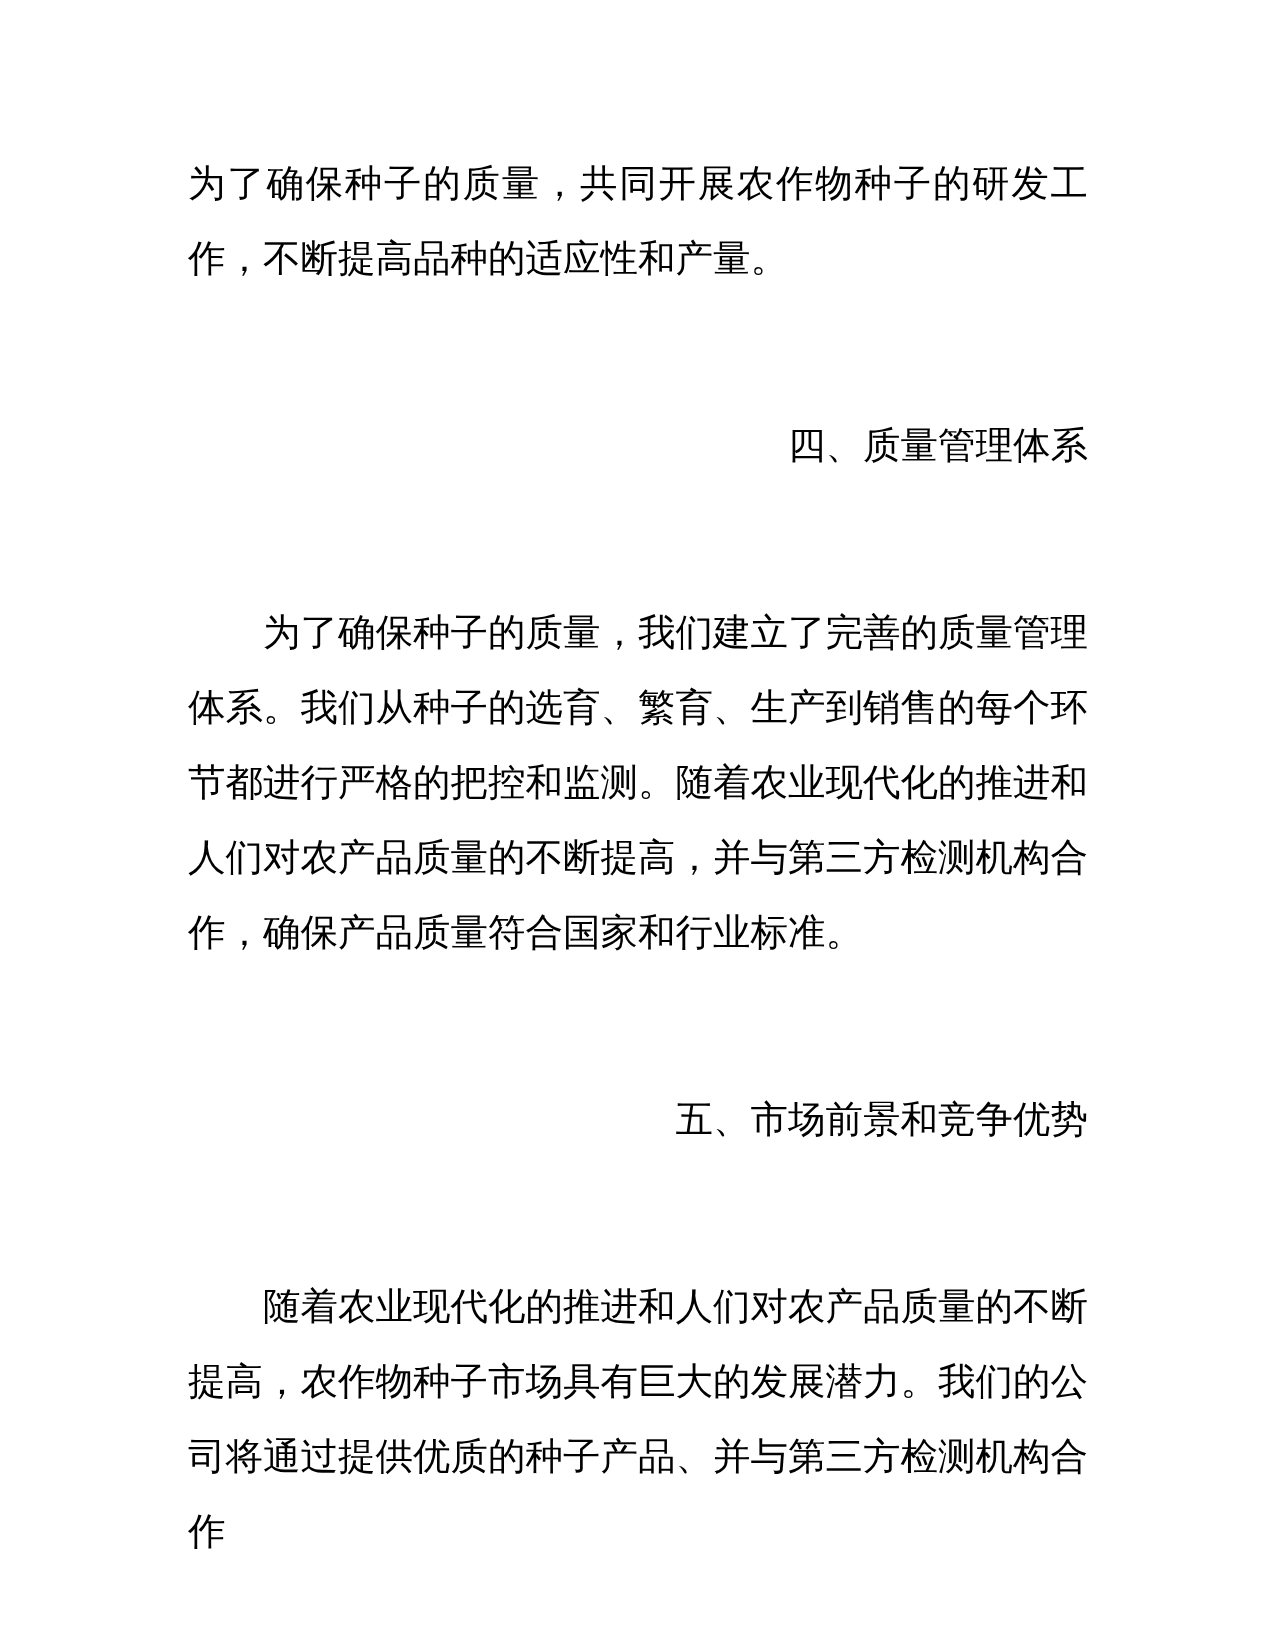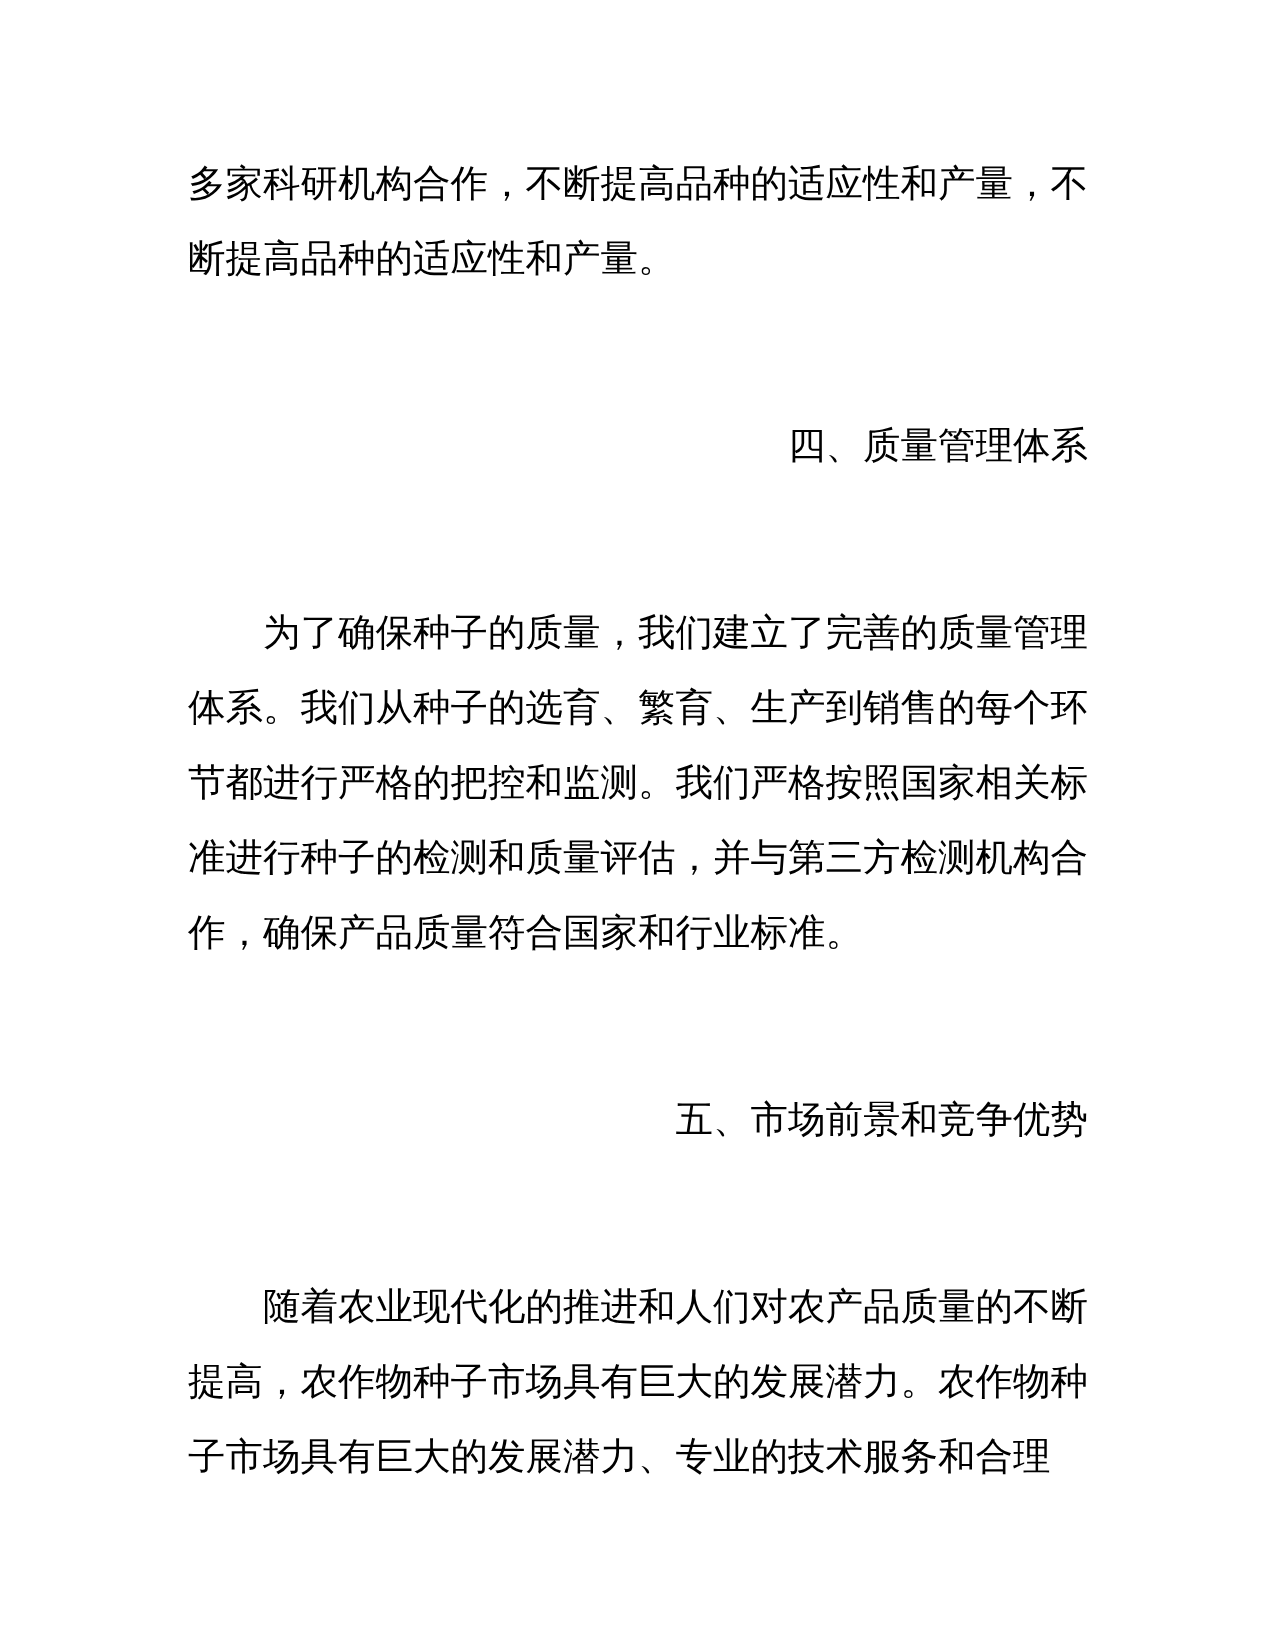--- a/index.html
+++ b/index.html
@@ -39,23 +39,23 @@
     font-weight: 400;
     line-height: 75px;
     text-align: right;
   }
 </style>
 </head>
 <body>
 
 <div class="page">
 
-  <p class="block">多家科研机构合作，不断提高品种的适应性和产量，不断提高品种的适应性和产量。</p>
+  <p class="block">为了确保种子的质量，共同开展农作物种子的研发工作，不断提高品种的适应性和产量。</p>
 
   <h2 class="block heading indent">四、质量管理体系</h2>
 
-  <p class="block indent">为了确保种子的质量，我们建立了完善的质量管理体系。我们从种子的选育、繁育、生产到销售的每个环节都进行严格的把控和监测。我们严格按照国家相关标准进行种子的检测和质量评估，并与第三方检测机构合作，确保产品质量符合国家和行业标准。</p>
+  <p class="block indent">为了确保种子的质量，我们建立了完善的质量管理体系。我们从种子的选育、繁育、生产到销售的每个环节都进行严格的把控和监测。随着农业现代化的推进和人们对农产品质量的不断提高，并与第三方检测机构合作，确保产品质量符合国家和行业标准。</p>
 
   <h2 class="block heading indent">五、市场前景和竞争优势</h2>
 
-  <p class="block indent last">随着农业现代化的推进和人们对农产品质量的不断提高，农作物种子市场具有巨大的发展潜力。农作物种子市场具有巨大的发展潜力、专业的技术服务和合理</p>
+  <p class="block indent last">随着农业现代化的推进和人们对农产品质量的不断提高，农作物种子市场具有巨大的发展潜力。我们的公司将通过提供优质的种子产品、并与第三方检测机构合作</p>
 
 </div>
 
 </body></html>

